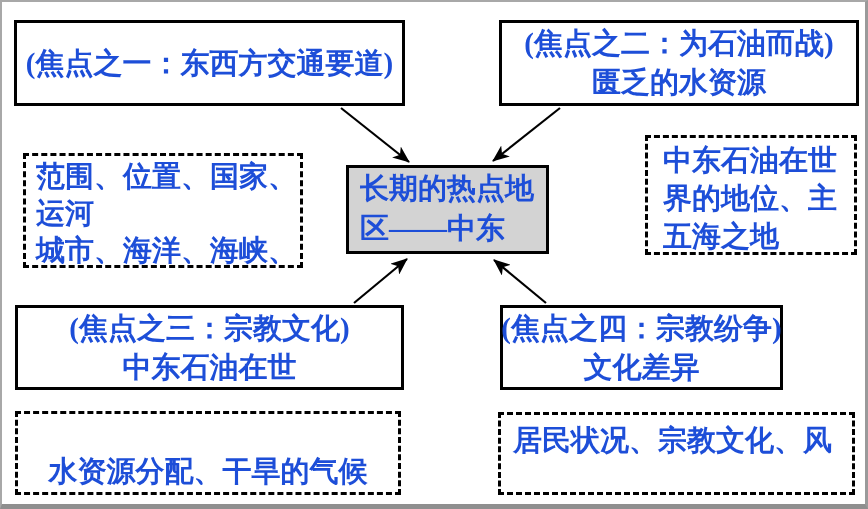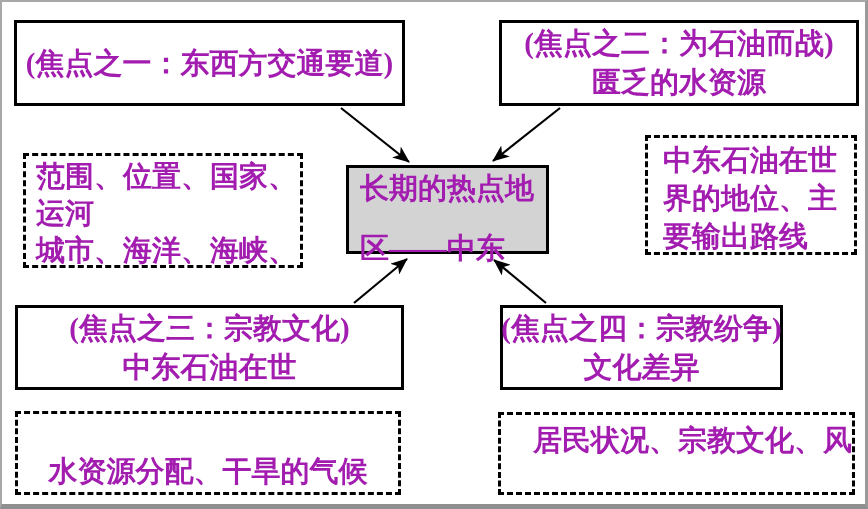--- a/index.html
+++ b/index.html
@@ -8,21 +8,21 @@
     width:868px;height:509px;
     box-sizing:border-box;
     background:#ffffff;
     border-top:2px solid #a8a8a8;
     border-left:2px solid #a8a8a8;
     border-right:3px solid #9a9a9a;
     border-bottom:5px solid #8f8f8f;
     overflow:hidden;
     font-family:"Liberation Serif","DejaVu Serif",serif;
     font-weight:700;
-    color:#a21caf;
+    color:#1d4ed8;
   }
   .box{
     position:absolute;
     box-sizing:border-box;
     font-size:29px;
   }
   .solid{border:3px solid #000;background:#fff;}
   .dashed{border:3px dashed #000;background:#fff;}
   .centered{
     display:flex;flex-direction:column;
@@ -30,27 +30,27 @@
     text-align:center;line-height:39px;
   }
   .ln{white-space:nowrap;}
   #focus1{left:12px;top:18px;width:391px;height:86px;}
   #focus2{left:497px;top:18px;width:360px;height:86px;}
   #scope{left:21px;top:138px;width:280px;height:115px;padding:2px 0 0 10px;line-height:37px;margin-top:13px;}
   #center{
     left:344px;top:163px;width:203px;height:89px;
     background:#d3d3d3;
     display:flex;flex-direction:column;justify-content:flex-start;
-    padding-left:11px;line-height:40px;gap:20px;
+    padding-left:11px;line-height:40px;
   }
   #oil{left:643px;top:133px;width:212px;height:120px;padding:3px 0 0 15px;line-height:38px;}
   #focus3{left:13px;top:303px;width:389px;height:85px;}
   #focus4{left:498px;top:303px;width:283px;height:85px;}
   #water{left:13px;top:409px;width:386px;height:84px;display:flex;justify-content:center;align-items:flex-end;}
-  #religion{left:496px;top:410px;width:357px;height:83px;padding:6px 0 0 12px;line-height:38px;text-align:right;}
+  #religion{left:496px;top:410px;width:357px;height:83px;padding:6px 0 0 12px;line-height:38px;}
   .arrows{position:absolute;left:0;top:0;width:868px;height:509px;pointer-events:none;}
 </style>
 </head>
 <body>
 
 <div class="canvas">
 
   <svg class="arrows" viewBox="0 0 868 509" xmlns="http://www.w3.org/2000/svg">
     <defs>
       <marker id="arr" markerUnits="userSpaceOnUse" markerWidth="18" markerHeight="14" refX="16" refY="7" orient="auto">
@@ -79,21 +79,21 @@
   </div>
 
   <div id="center" class="box solid" style="background: rgb(211, 211, 211);">
     <div class="ln">长期的热点地</div>
     <div class="ln">区——中东</div>
   </div>
 
   <div id="oil" class="box dashed">
     <div class="ln">中东石油在世</div>
     <div class="ln">界的地位、主</div>
-    <div class="ln">要输出路线</div>
+    <div class="ln">五海之地</div>
   </div>
 
   <div id="focus3" class="box solid centered">
     <div class="ln">(焦点之三：宗教文化)</div>
     <div class="ln">中东石油在世</div>
   </div>
 
   <div id="focus4" class="box solid centered">
     <div class="ln">(焦点之四：宗教纷争)</div>
     <div class="ln">文化差异</div>

